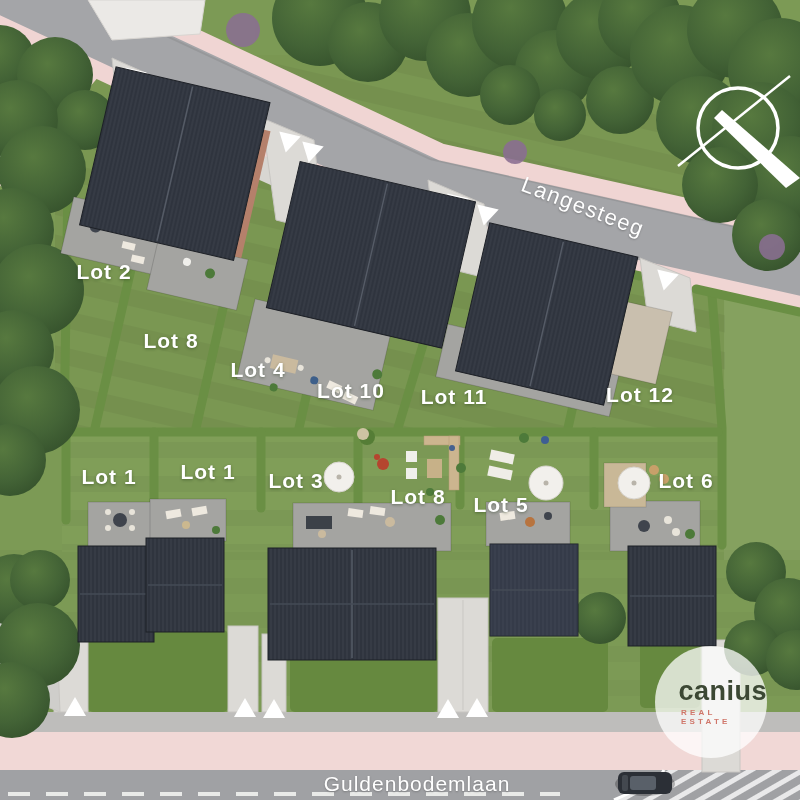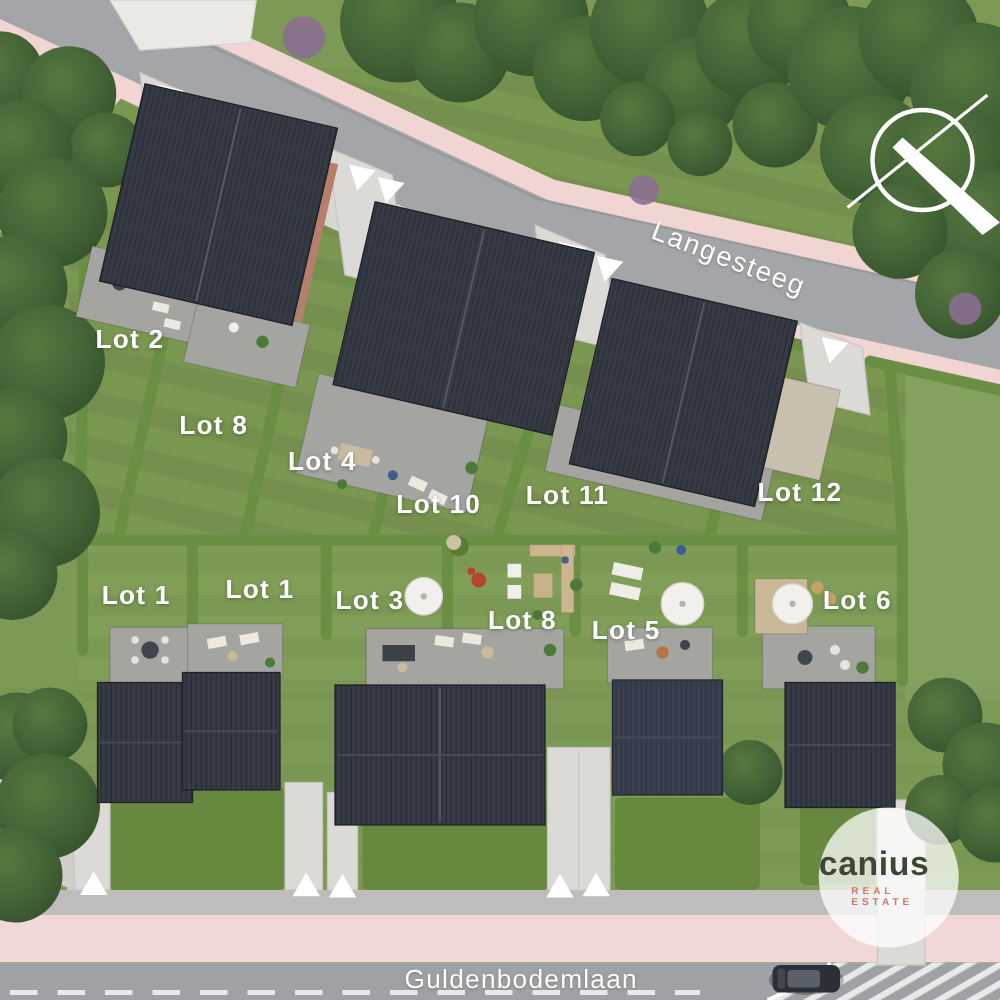--- a/index.html
+++ b/index.html
@@ -11,21 +11,21 @@
     text-shadow:0 1px 3px rgba(30,50,20,.45);}
   .street-label{position:absolute;z-index:5;color:#fff;font-weight:500;white-space:nowrap;
     text-shadow:0 1px 2px rgba(60,60,60,.4);}
   #street-top{left:583px;top:207px;font-size:22px;letter-spacing:1.5px;
     transform:translate(-50%,-50%) rotate(21deg);}
   #street-bottom{left:417px;top:784px;font-size:21px;letter-spacing:1px;
     transform:translate(-50%,-50%);text-align:center;}
   #compass{position:absolute;left:668px;top:60px;z-index:6;}
   #logo{position:absolute;left:655px;top:646px;width:112px;height:112px;z-index:7;
     border-radius:50%;background:rgba(255,255,255,.74);
-    display:flex;flex-direction:column;align-items:flex-start;justify-content:center;}
+    display:flex;flex-direction:column;align-items:flex-end;justify-content:center;}
   #logo .brand{color:#3c4834;font-size:27px;font-weight:bold;letter-spacing:.5px;line-height:1;}
   #logo .tagline{color:#d0766a;font-size:8px;font-weight:bold;letter-spacing:3.2px;
     margin-top:3px;margin-left:26px;}
 </style>
 </head>
 <body>
 
 <div id="plan">
 
 <svg id="scene" width="800" height="800" viewBox="0 0 800 800">
@@ -316,21 +316,21 @@
 
 <div class="lot-label" style="left:109px;top:477px">Lot 1</div>
 <div class="lot-label" style="left:208px;top:472px">Lot 1</div>
 <div class="lot-label" style="left:296px;top:481px">Lot 3</div>
 <div class="lot-label" style="left:418px;top:497px">Lot 8</div>
 <div class="lot-label" style="left:501px;top:505px">Lot 5</div>
 <div class="lot-label" style="left:686px;top:481px">Lot 6</div>
 <div class="lot-label" style="left:104px;top:272px">Lot 2</div>
 <div class="lot-label" style="left:171px;top:341px">Lot 8</div>
 <div class="lot-label" style="left:258px;top:370px">Lot 4</div>
-<div class="lot-label" style="left:351px;top:404px">Lot 10</div>
+<div class="lot-label" style="left:351px;top:391px">Lot 10</div>
 <div class="lot-label" style="left:454px;top:397px">Lot 11</div>
 <div class="lot-label" style="left:640px;top:395px">Lot 12</div>
 
 <div class="street-label" id="street-top">Langesteeg</div>
 <div class="street-label" id="street-bottom">Guldenbodemlaan</div>
 
 <svg id="compass" width="140" height="140" viewBox="0 0 140 140">
   <circle cx="70" cy="68" r="40" fill="none" stroke="#fff" stroke-width="3.5"></circle>
   <line x1="10" y1="106" x2="122" y2="16" stroke="#fff" stroke-width="2.5"></line>
   <polygon points="46,58 54,50 132,118 118,128" fill="#fff"></polygon>

